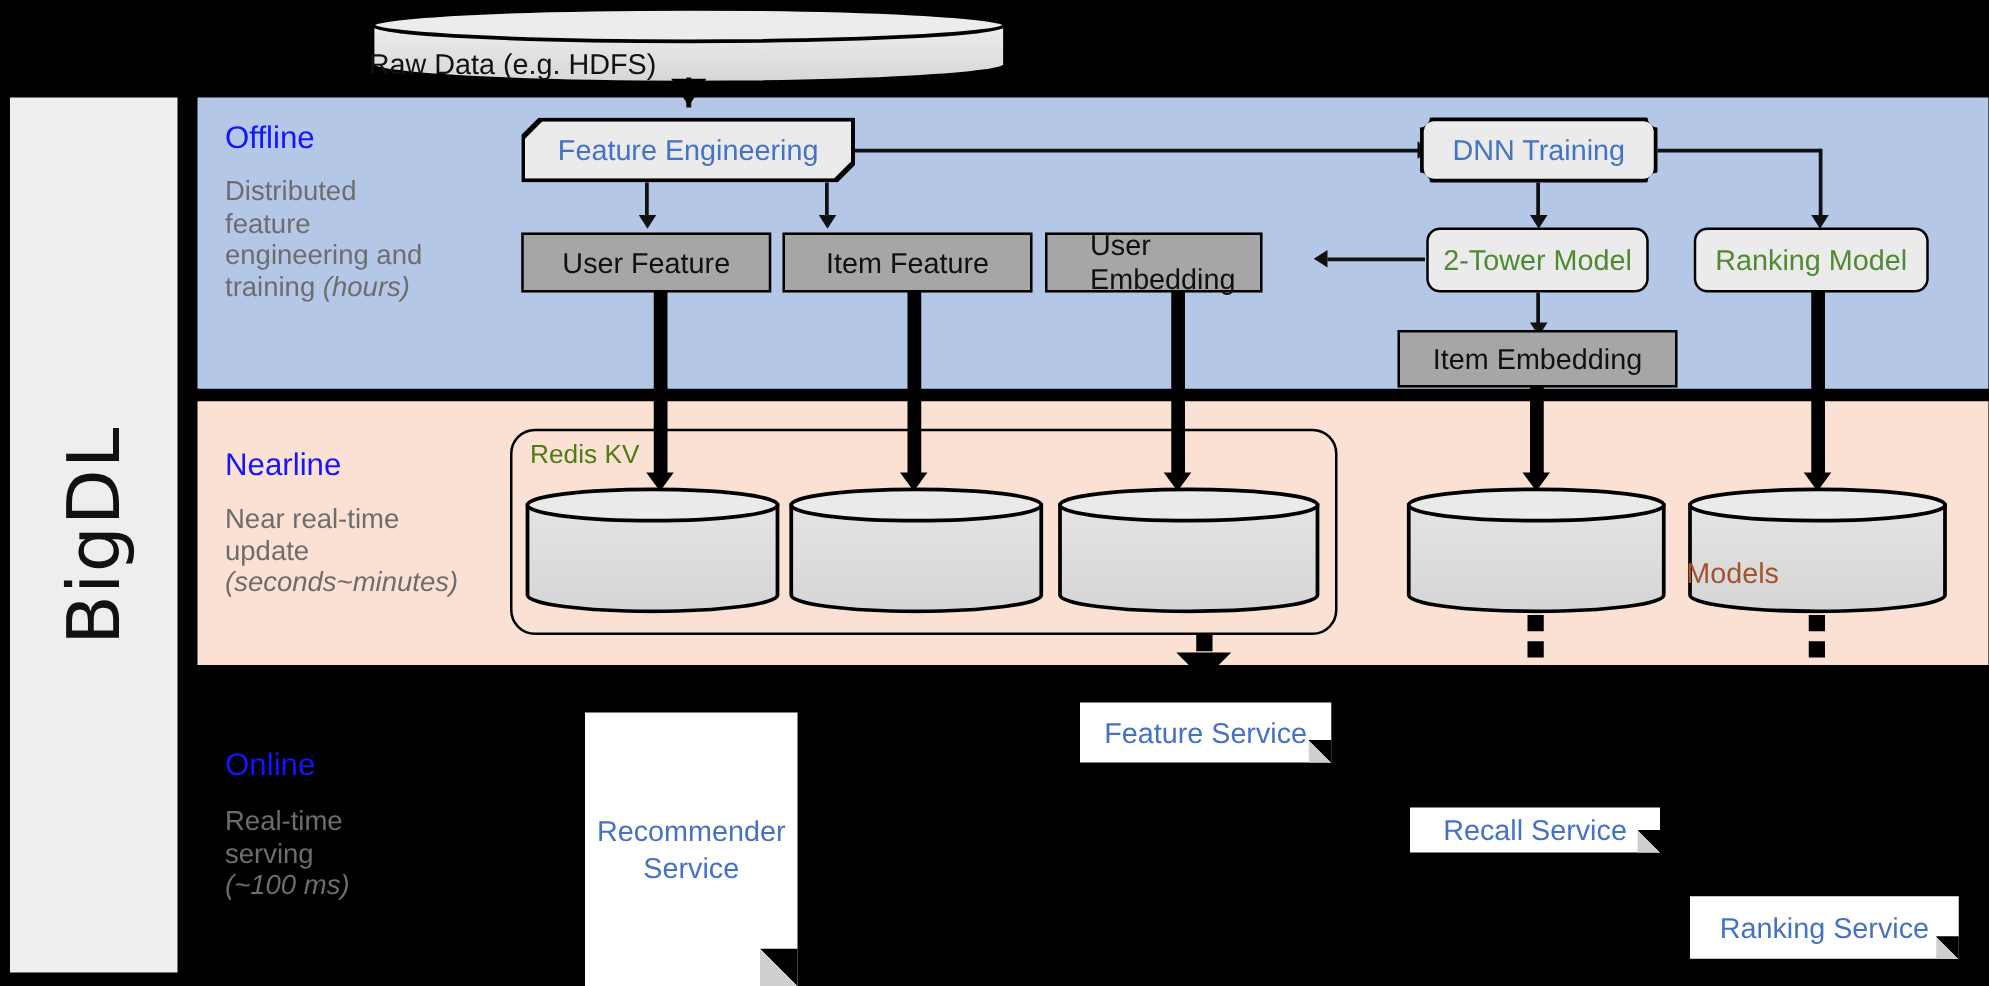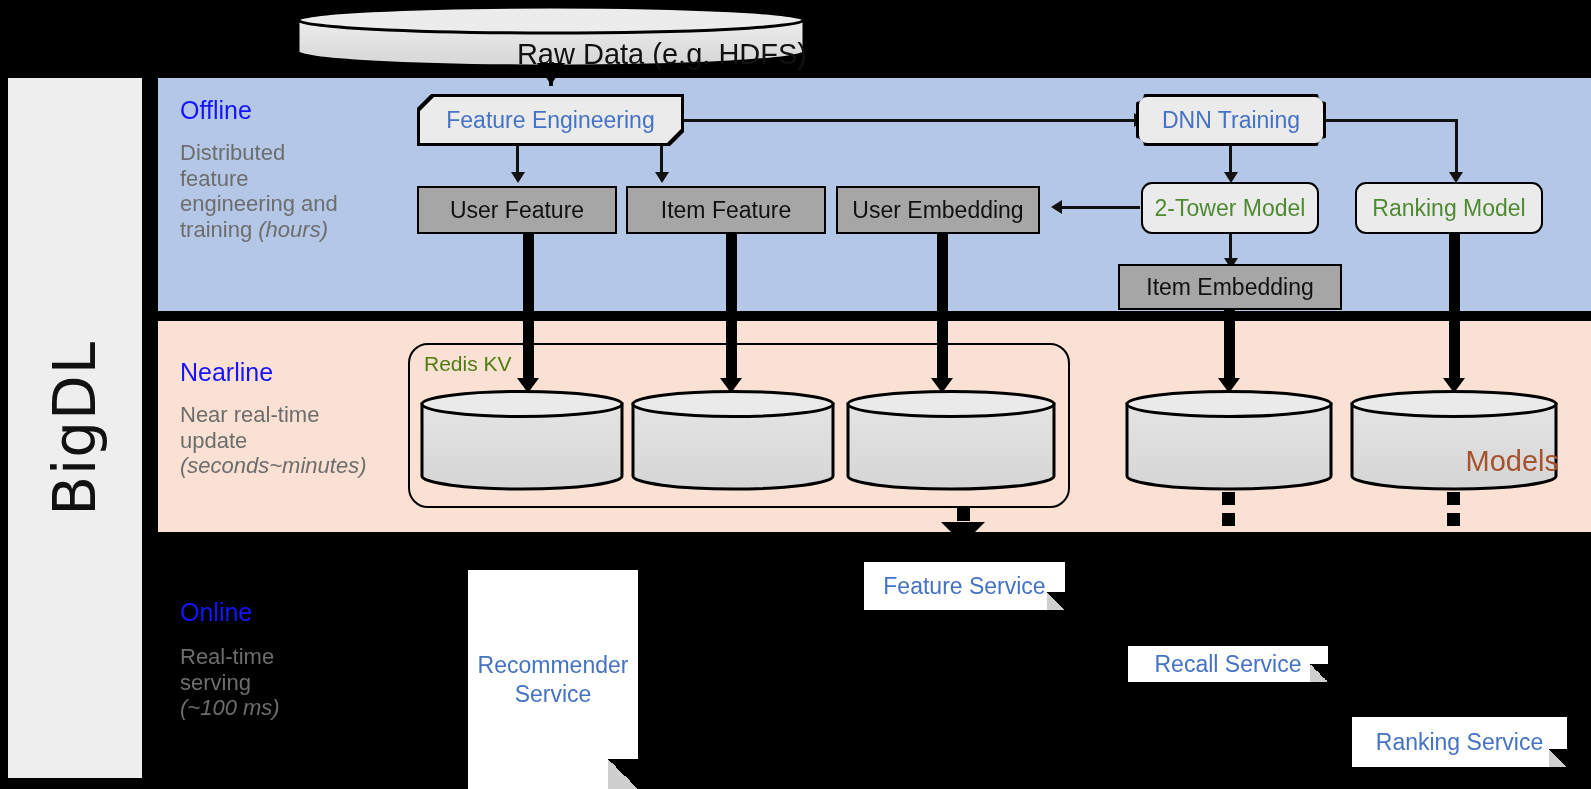--- a/index.html
+++ b/index.html
@@ -68,21 +68,21 @@
   .flare-outer{background:#000;}
   .flare-inner{position:absolute;left:3px;top:3px;right:3px;bottom:3px;background:#ebebeb;
     display:flex;align-items:center;justify-content:center;font-size:23px;}
   .flare-mask{position:absolute;background:#b4c7e7;width:16px;height:16px;border-radius:50%;}
 
   
   .cyl{position:absolute;}
   .cyl svg{display:block;}
   .cyl-label{
     position:absolute;left:0;right:0;top:50%;transform:translateY(-50%);
-    text-align:right;font-size:29px;color:#111;pointer-events:none;
+    text-align:left;font-size:23px;color:#111;pointer-events:none;
   }
   .cyl-label.brown{color:#a6522c;}
 
   
   #redis-box{
     left:408px;top:343px;width:662px;height:165px;
     border:2.5px solid #000;border-radius:20px;box-sizing:border-box;
     background:transparent;
   }
   #redis-label{left:424px;top:352px;font-size:21px;color:#4d7c0f;}
@@ -209,21 +209,21 @@
   <div class="abs thin-line" style="left:1326px;top:119px;width:131px;height:2.5px;"></div>
   <div class="abs thin-line" style="left:1455px;top:119px;width:2.5px;height:58px;"></div>
   <div class="abs arrow-dn" style="left:1449px;top:172px;"></div>
 
   <div class="abs gray-box" style="left:417px;top:186px;width:200px;height:48px;">
     <span>User Feature</span>
   </div>
   <div class="abs gray-box" style="left:626px;top:186px;width:200px;height:48px;">
     <span>Item Feature</span>
   </div>
-  <div class="abs gray-box" style="left:836px;top:186px;width:204px;height:48px;">
+  <div class="abs gray-box" style="left:836px;top:186px;width:174px;height:48px;padding-left:34px;">
     <span>User Embedding</span>
   </div>
 
   <div class="abs thin-line" style="left:1062px;top:206px;width:78px;height:2.5px;"></div>
   <div class="abs arrow-lf" style="left:1051px;top:200px;"></div>
 
   <div class="abs light-box rounded" style="left:1141px;top:182px;width:178px;height:52px;">
     <span class="green-txt">2-Tower Model</span>
   </div>
   <div class="abs light-box rounded" style="left:1355px;top:182px;width:188px;height:52px;">

